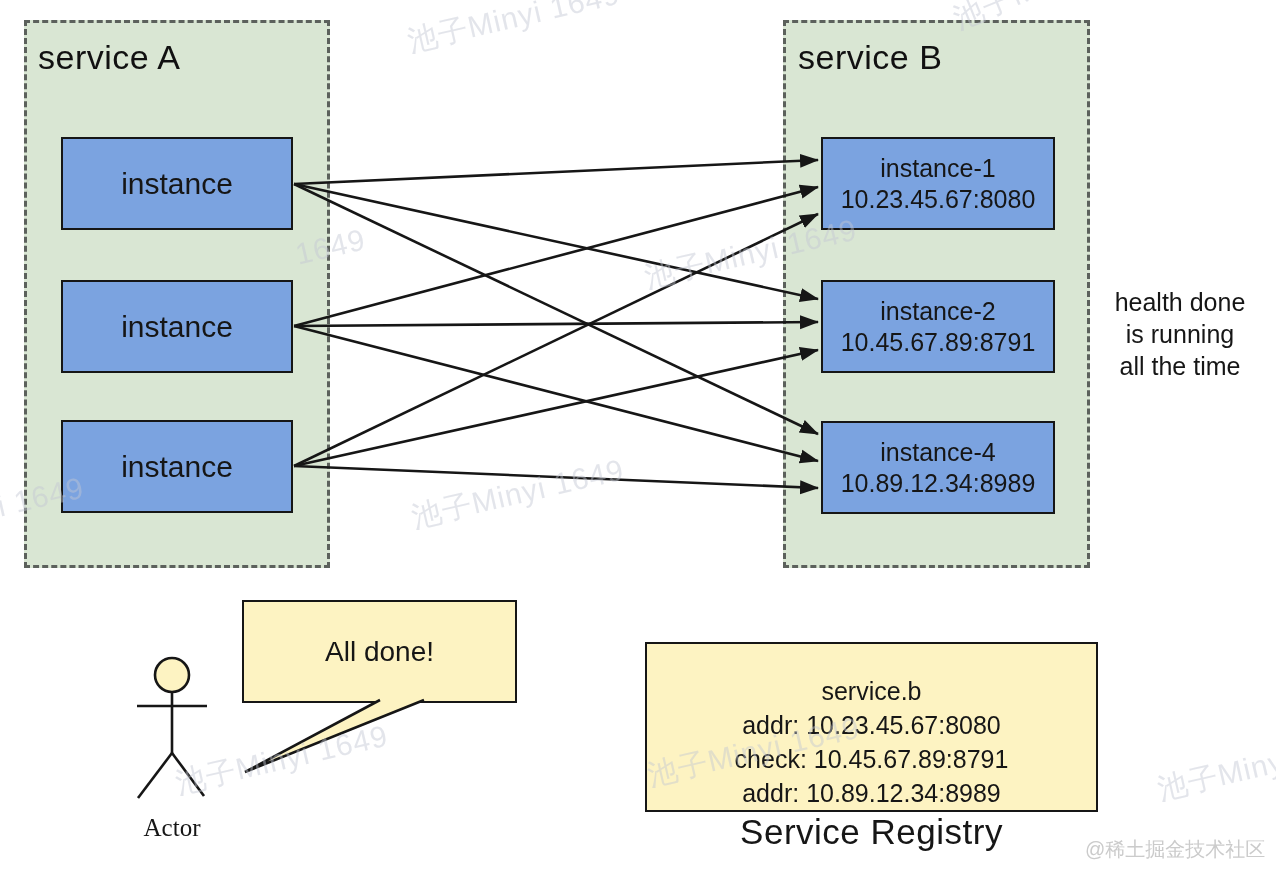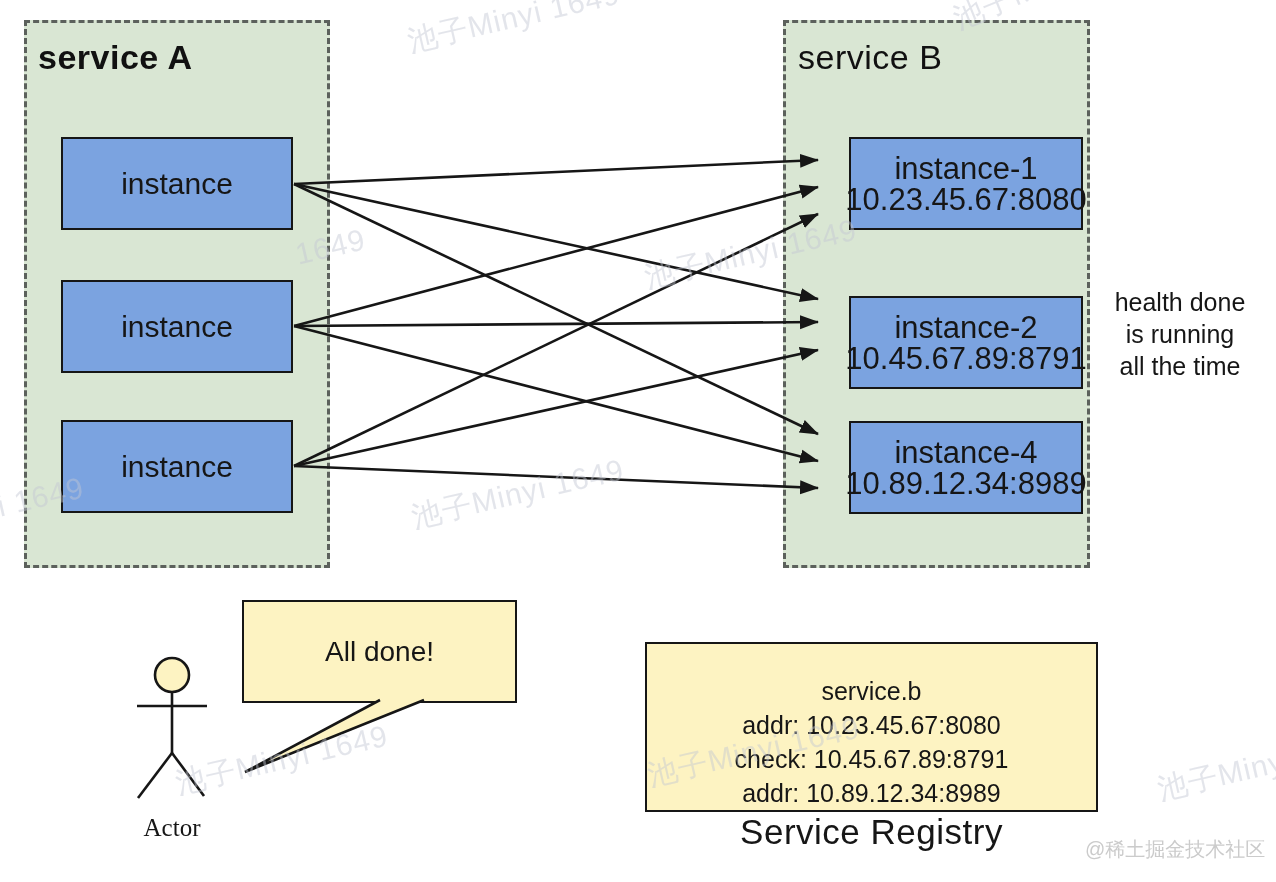--- a/index.html
+++ b/index.html
@@ -19,21 +19,21 @@
   
   .svc-container{position:absolute;background:var(--container-green);border:3px dashed var(--dash-gray);}
   .svc-a{left:24px;top:20px;width:306px;height:548px;}
   .svc-b{left:783px;top:20px;width:307px;height:548px;}
   .svc-title{position:absolute;font-size:34px;letter-spacing:.5px;color:#111;}
 
   
   .inst{position:absolute;background:var(--instance-blue);border:2.5px solid var(--line-black);
         display:flex;flex-direction:column;align-items:center;justify-content:center;text-align:center;}
   .inst-a{left:61px;width:232px;height:93px;font-size:30px;}
-  .inst-b{left:821px;width:234px;height:93px;font-size:31px;line-height:31px;margin-left:28px;}
+  .inst-b{left:821px;width:234px;height:93px;font-size:25px;line-height:31px;}
 
   
   .health-note{position:absolute;left:1092px;top:286px;width:176px;text-align:center;
                font-size:25px;line-height:32px;}
   .health-note span{display:block;}
 
   
   .bubble{position:absolute;left:242px;top:600px;width:275px;height:103px;background:var(--note-yellow);
           border:2.5px solid var(--line-black);display:flex;align-items:center;justify-content:center;
           font-size:28px;z-index:2;}
@@ -66,38 +66,38 @@
   <span class="wm wm-2" style="left:955px;top:0px;">池子Minyi 1649</span>
   <span class="wm" style="left:296px;top:238px;">1649</span>
   <span class="wm" style="left:645px;top:258px;">池子Minyi 1649</span>
   <span class="wm" style="left:412px;top:498px;">池子Minyi 1649</span>
   <span class="wm" style="left:-128px;top:516px;">池子Minyi 1649</span>
   <span class="wm" style="left:176px;top:764px;">池子Minyi 1649</span>
   <span class="wm" style="left:648px;top:756px;">池子Minyi 1649</span>
   <span class="wm" style="left:1158px;top:770px;">池子Minyi 1649</span>
 
   <div class="svc-container svc-a"></div>
-  <div class="svc-title" style="left:38px;top:38px;font-weight:bold;">service A</div>
+  <div class="svc-title" style="left:38px;top:38px;">service A</div>
   <div class="inst inst-a" style="top:137px;">
     <span>instance</span>
   </div>
   <div class="inst inst-a" style="top:280px;">
     <span>instance</span>
   </div>
   <div class="inst inst-a" style="top:420px;">
     <span>instance</span>
   </div>
 
   <div class="svc-container svc-b"></div>
   <div class="svc-title" style="left:798px;top:38px;">service B</div>
   <div class="inst inst-b" style="top:137px;">
     <span>instance-1</span>
     <span>10.23.45.67:8080</span>
   </div>
-  <div class="inst inst-b" style="top:296px;">
+  <div class="inst inst-b" style="top:280px;">
     <span>instance-2</span>
     <span>10.45.67.89:8791</span>
   </div>
   <div class="inst inst-b" style="top:421px;">
     <span>instance-4</span>
     <span>10.89.12.34:8989</span>
   </div>
 
   <div class="health-note">
     <span>health done</span>

